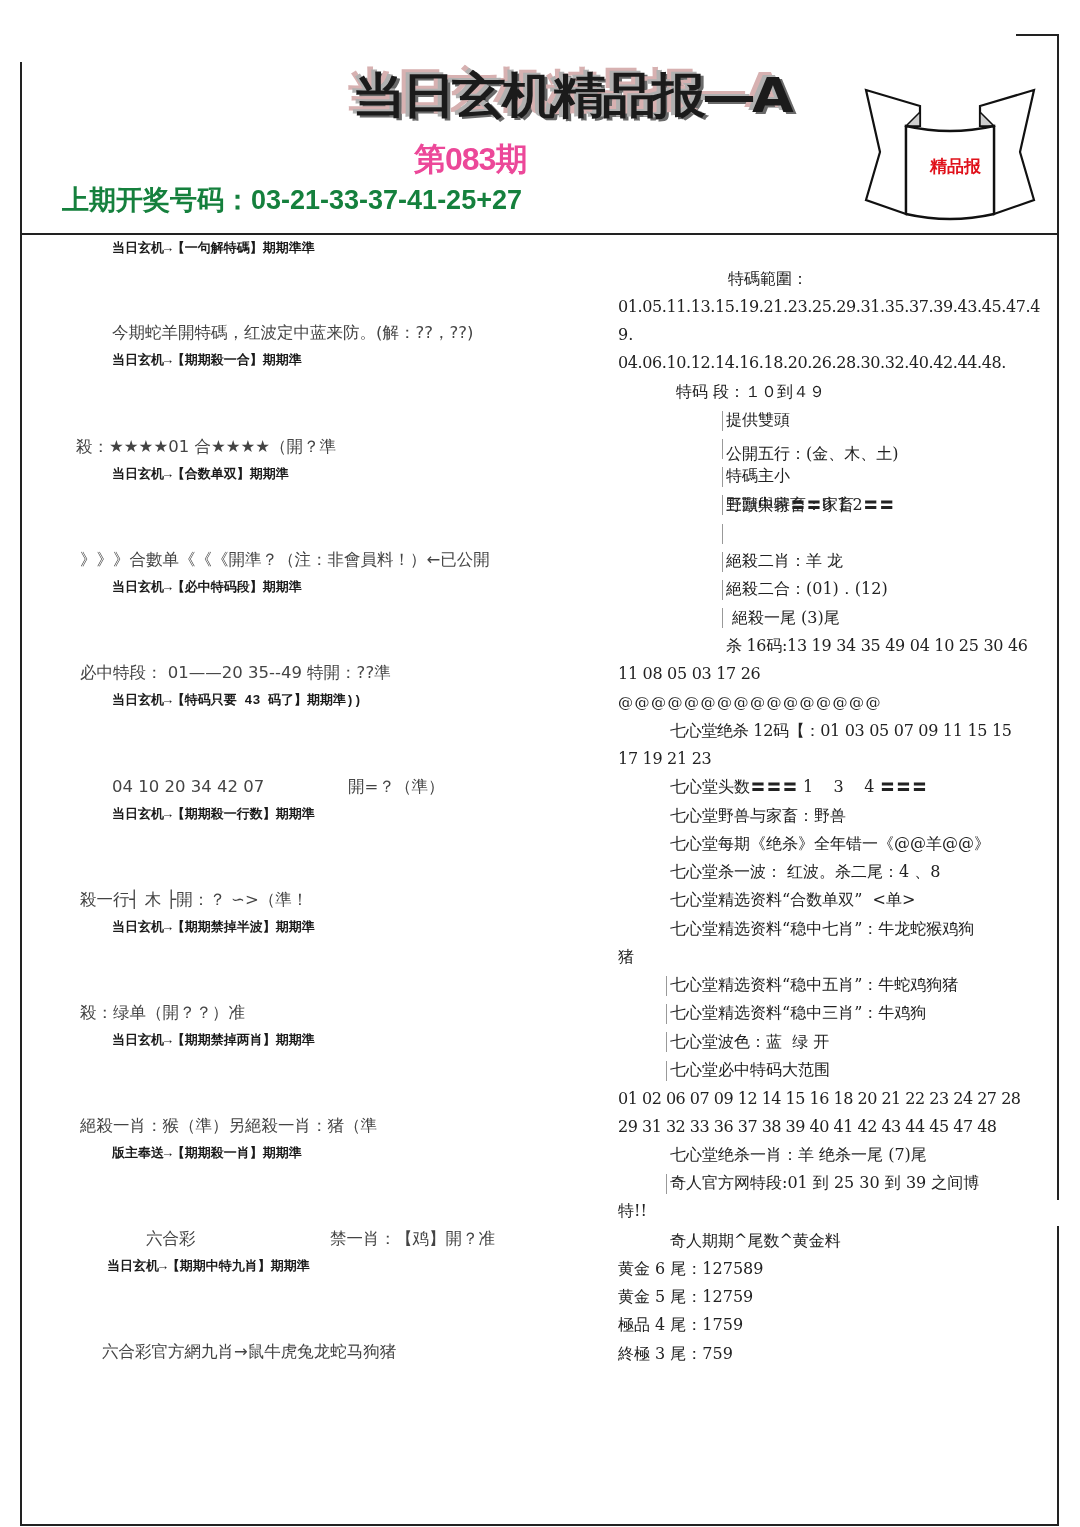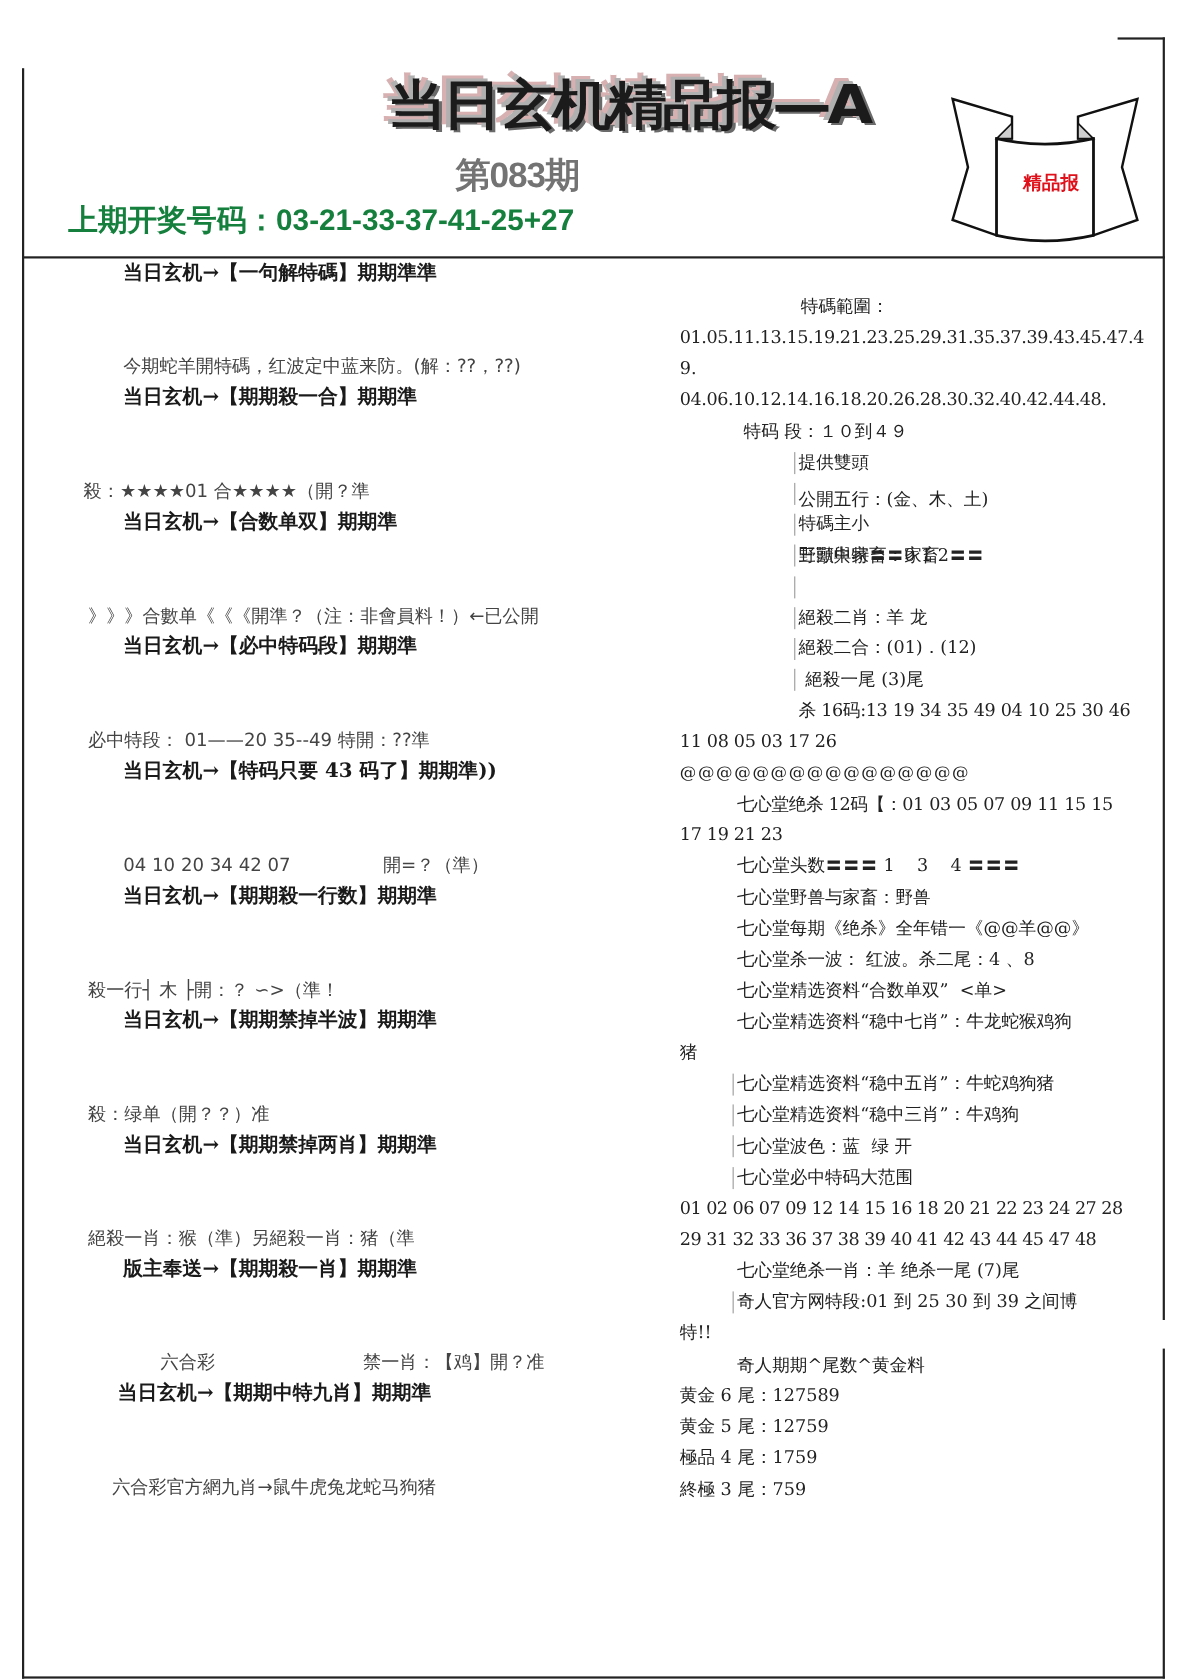--- a/index.html
+++ b/index.html
@@ -10,30 +10,30 @@
   .line-v { position:absolute; background:#222; width:2px; }
   .line-h { position:absolute; background:#222; height:2px; }
 
   
   .banner-title { position:absolute; left:352px; top:66px; height:60px;
     font-family:"DejaVu Sans","Liberation Sans",sans-serif; font-weight:bold;
     font-size:54px; letter-spacing:-4px; color:#1b1b1b; line-height:60px;
     text-shadow: -4px -3px 0 #b0b0b0, -8px -6px 0 #d7b1b1, 3px 2px 0 #6a6a6a;
     transform: scaleY(0.9); }
   .issue { position:absolute; left:414px; top:138px; font-family:"Liberation Sans","DejaVu Sans",sans-serif;
-    font-weight:bold; font-size:32px; color:#737373; letter-spacing:-1px; }
+    font-weight:bold; font-size:32px; color:#ec4899; letter-spacing:-1px; }
   .last-draw { position:absolute; left:62px; top:182px; font-family:"Liberation Sans","DejaVu Sans",sans-serif;
     font-weight:bold; font-size:27px; color:#15803d; letter-spacing:0px; }
 
   .ribbon { position:absolute; left:860px; top:82px; width:180px; height:140px; }
   .ribbon-label { position:absolute; left:930px; top:155px; font-family:"DejaVu Sans",sans-serif;
     font-weight:bold; font-size:17px; color:#e0101a; }
 
   
-  .row { position:absolute; font-size:18px; line-height:22px; white-space:nowrap; }
+  .row { position:absolute; font-size:13px; line-height:22px; white-space:nowrap;font-family:Liberation Mono, monospace; }
   .bold { font-weight:bold; color:#1a1a1a; }
   .light { color:#444; font-family:"DejaVu Sans","Liberation Sans",sans-serif; font-size:16.5px; }
   .rt { position:absolute; font-size:16px; line-height:22px; white-space:nowrap; color:#222; }
   .tick { position:absolute; width:1px; height:20px; background:#999; }
 </style>
 </head>
 <body>
 
 <div class="line-v" style="left:20px; top:62px; height:1464px;"></div>
 <div class="line-v" style="left:1057px; top:34px; height:1166px;"></div>

